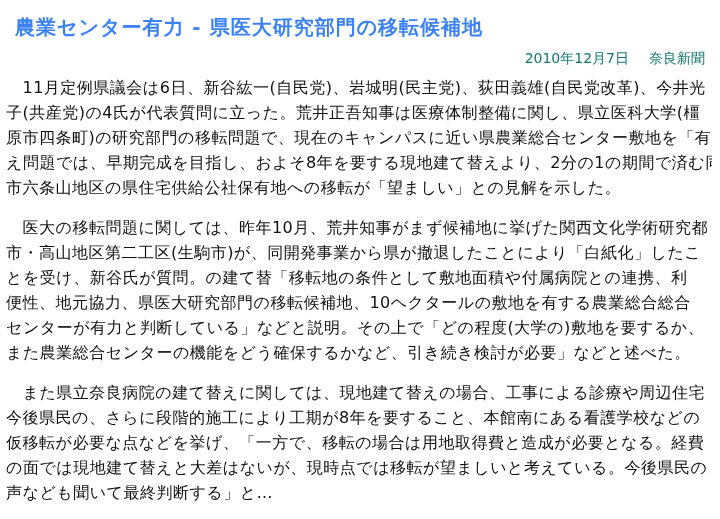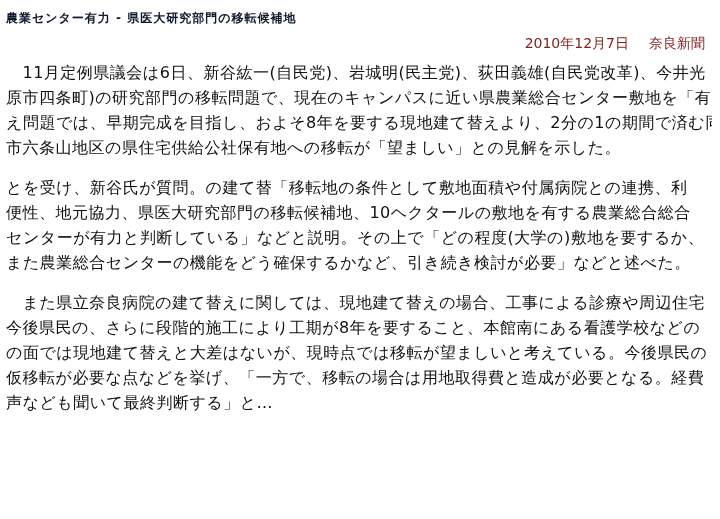--- a/index.html
+++ b/index.html
@@ -11,34 +11,34 @@
     width: 720px;
     height: 519px;
     overflow: hidden;
     font-family: "DejaVu Sans", sans-serif;
     color: #111111;
   }
   .page {
     padding: 5px 8px 0 6px;
   }
   .headline {
-    margin: 0;
-    font-size: 12px;
+    margin: 9px;
+    font-size: 20px;
     line-height: 26px;
     font-weight: bold;
-    color: #0f172a;
+    color: #3b82f6;
     letter-spacing: 1px;
     white-space: pre;
   }
   .dateline {
     margin-top: 3px;
     padding-right: 7px;
     font-size: 14px;
     line-height: 18px;
-    color: #7f1d1d;
+    color: #0f766e;
     text-align: right;
   }
   .dateline .src {
     margin-left: 20px;
   }
   .article-body {
     margin-top: 8px;
     font-size: 16px;
     line-height: 25px;
     letter-spacing: 0.5px;
@@ -61,34 +61,37 @@
   <h1 class="headline">農業センター有力 - 県医大研究部門の移転候補地</h1>
 
   <div class="dateline">
     <span>2010年12月7日</span><span class="src">奈良新聞</span>
   </div>
 
   <div class="article-body">
 
     <p class="para">
       <span class="line">　11月定例県議会は6日、新谷紘一(自民党)、岩城明(民主党)、荻田義雄(自民党改革)、今井光</span>
+      <span class="line">子(共産党)の4氏が代表質問に立った。荒井正吾知事は医療体制整備に関し、県立医科大学(橿</span>
       <span class="line">原市四条町)の研究部門の移転問題で、現在のキャンパスに近い県農業総合センター敷地を「有</span>
       <span class="line">え問題では、早期完成を目指し、およそ8年を要する現地建て替えより、2分の1の期間で済む同</span>
       <span class="line">市六条山地区の県住宅供給公社保有地への移転が「望ましい」との見解を示した。</span>
     </p>
 
     <p class="para">
+      <span class="line">　医大の移転問題に関しては、昨年10月、荒井知事がまず候補地に挙げた関西文化学術研究都</span>
+      <span class="line">市・高山地区第二工区(生駒市)が、同開発事業から県が撤退したことにより「白紙化」したこ</span>
       <span class="line">とを受け、新谷氏が質問。の建て替「移転地の条件として敷地面積や付属病院との連携、利</span>
       <span class="line">便性、地元協力、県医大研究部門の移転候補地、10ヘクタールの敷地を有する農業総合総合</span>
       <span class="line">センターが有力と判断している」などと説明。その上で「どの程度(大学の)敷地を要するか、</span>
       <span class="line">また農業総合センターの機能をどう確保するかなど、引き続き検討が必要」などと述べた。</span>
     </p>
 
     <p class="para">
       <span class="line">　また県立奈良病院の建て替えに関しては、現地建て替えの場合、工事による診療や周辺住宅</span>
       <span class="line">今後県民の、さらに段階的施工により工期が8年を要すること、本館南にある看護学校などの</span>
+      <span class="line">仮移転が必要な点などを挙げ、「一方で、移転の場合は用地取得費と造成が必要となる。経費</span>
       <span class="line">の面では現地建て替えと大差はないが、現時点では移転が望ましいと考えている。今後県民の</span>
-      <span class="line">仮移転が必要な点などを挙げ、「一方で、移転の場合は用地取得費と造成が必要となる。経費</span>
       <span class="line">声なども聞いて最終判断する」と…</span>
     </p>
 
   </div>
 </div>
 
 </body></html>

